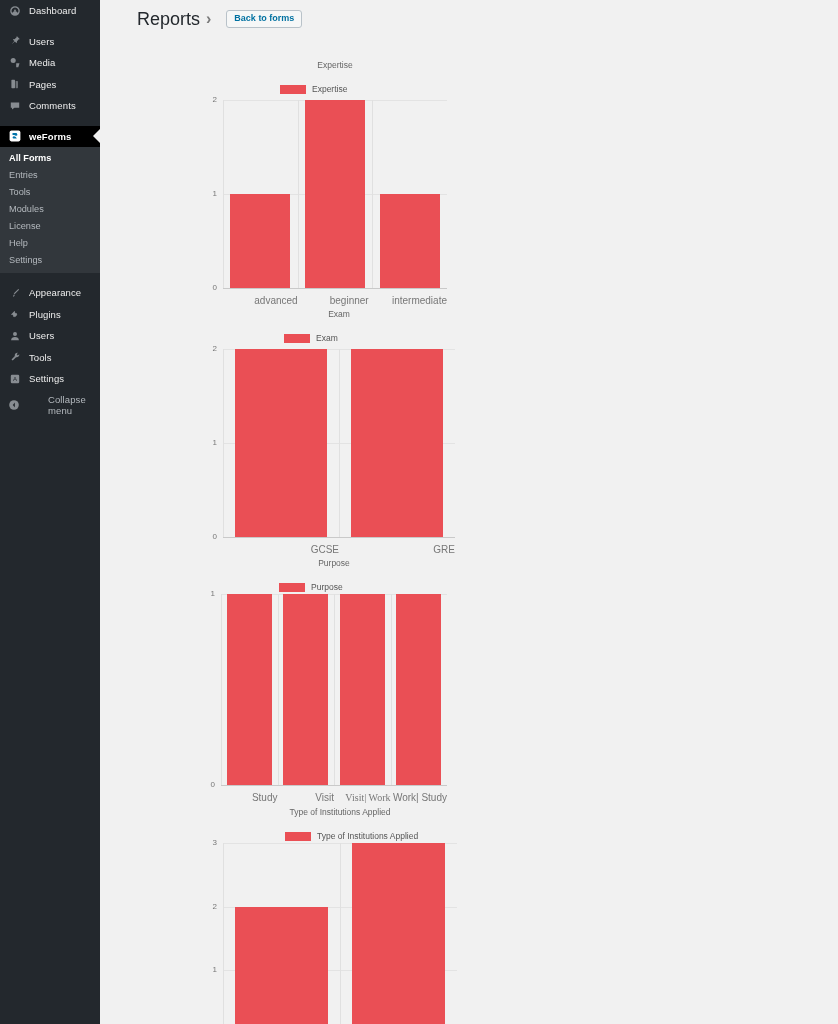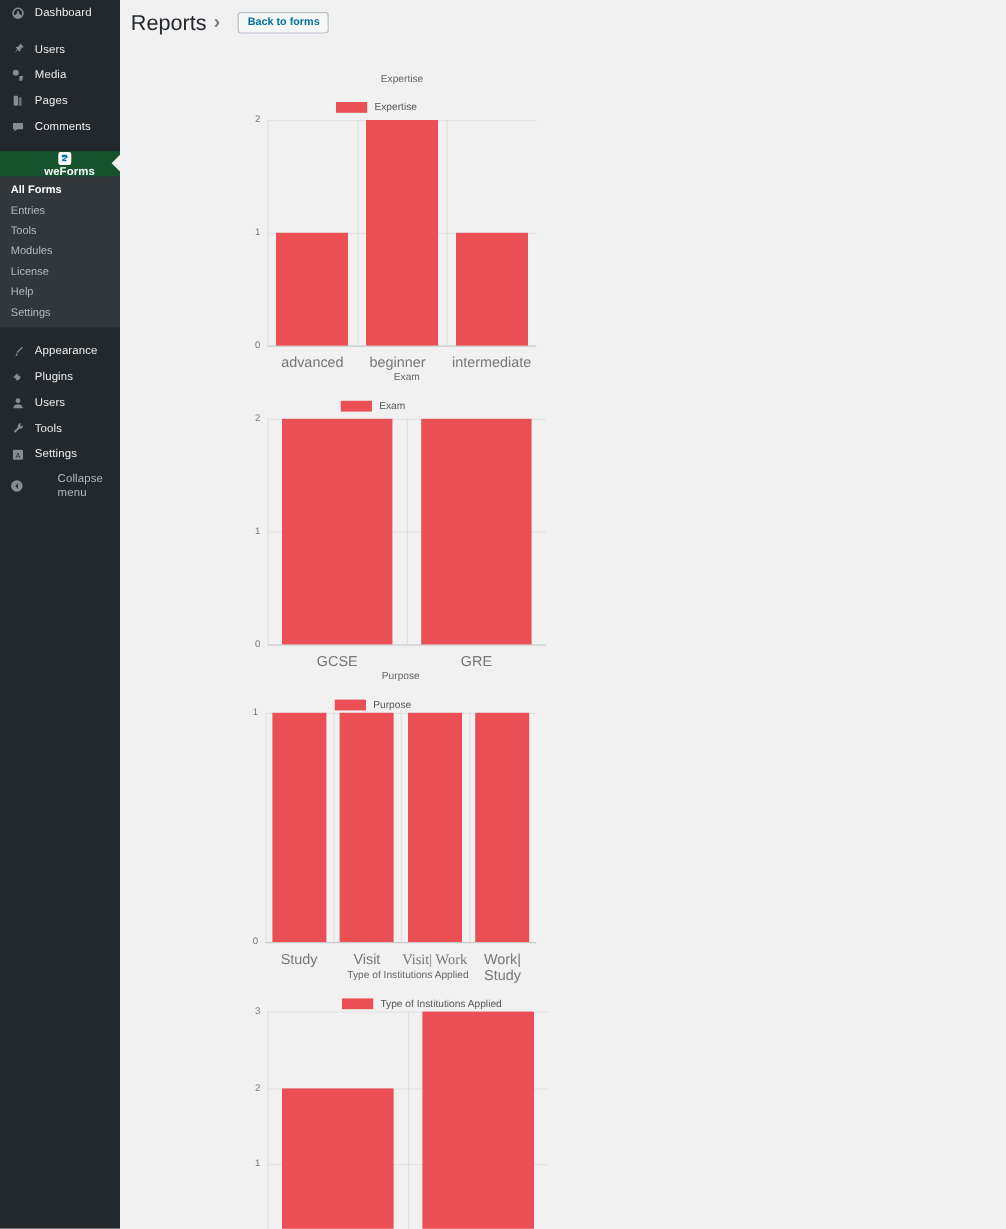--- a/index.html
+++ b/index.html
@@ -23,25 +23,24 @@
   .menu-top {
     display: flex; align-items: center;
     height: 21.5px;
     padding-left: 8px;
     color: #eee;
     cursor: pointer;
   }
   .menu-top .mlabel { margin-left: 8px; font-size: 9.5px; letter-spacing: .1px; }
   .menu-sep { height: 9px; }
   .menu-top.current {
-    background: #14532d;
+    background: #000000;
     color: #fff;
     position: relative;
     font-weight: bold;
-    flex-direction: column;
   }
   .menu-top.current .mlabel { font-weight: 600; }
   .menu-top.current::after {
     content: "";
     position: absolute; right: 0; top: 50%;
     transform: translateY(-50%);
     border-style: solid;
     border-width: 7px 7px 7px 0;
     border-color: transparent #f1f1f1 transparent transparent;
   }
@@ -74,20 +73,21 @@
   }
   #page-header {
     display: flex; align-items: center;
     padding: 8px 0 0 9px;
     height: 30px;
   }
   .crumb-main {
     font-size: 18px;
     color: #23282d;
     font-weight: 400;
+    margin-left: 28px;
   }
   .crumb-sep {
     font-size: 16px;
     color: #7a7a7a;
     margin: 0 6px;
     font-weight: bold;
   }
   .crumb-sub {
     font-size: 18px;
     color: #9a9a9a;
@@ -132,22 +132,22 @@
   .axisline { position: absolute; background: #c9c9c9; height: 1px; }
   .bar { position: absolute; background: #ea4f55; }
   .ytick {
     position: absolute;
     font-size: 8px; color: #777;
     text-align: right;
     width: 20px;
   }
   .xtick {
     position: absolute;
-    font-size: 12px; color: #777;
-    text-align: center;
+    font-size: 10px; color: #777;
+    text-align: right;
   }
 </style>
 </head>
 <body>
 
 <div id="root">
 
   <nav id="adminmenu">
 
     <div class="menu-top">

